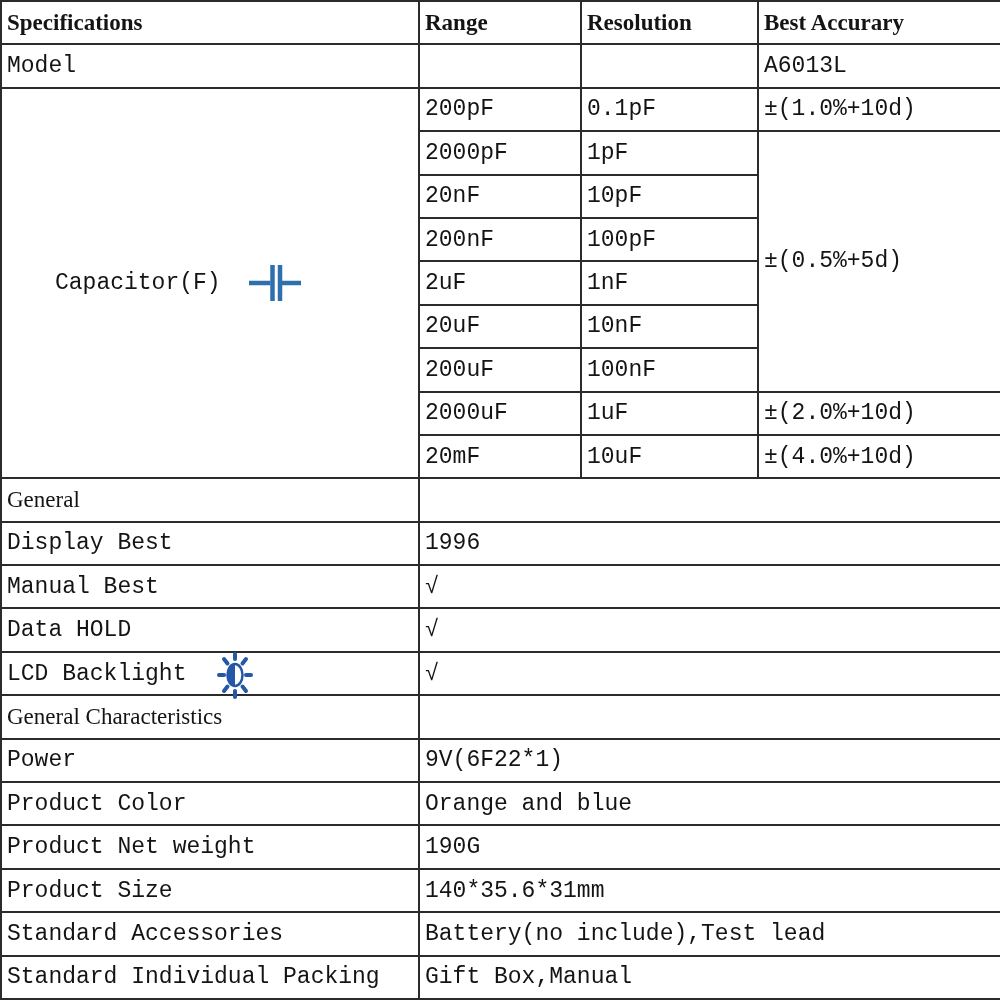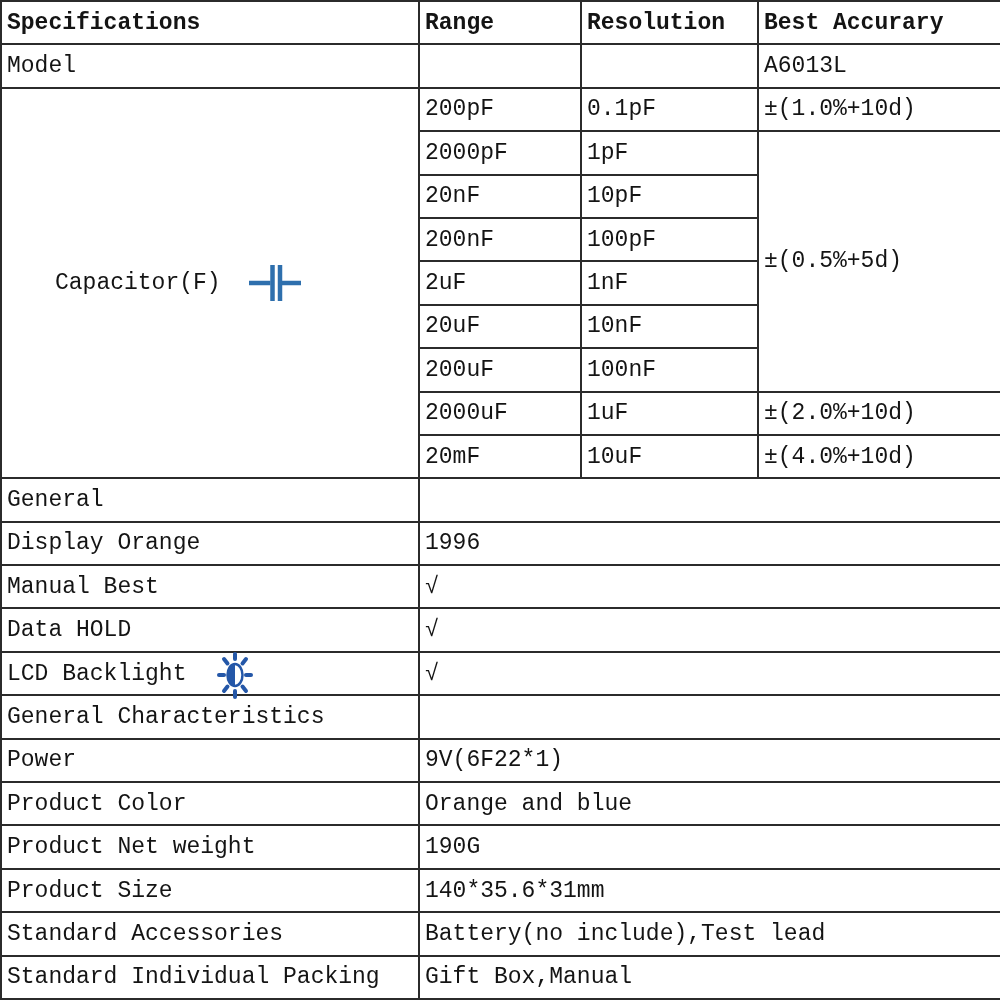--- a/index.html
+++ b/index.html
@@ -24,21 +24,21 @@
   .spec-table td, .spec-table th {
     border: 2px solid #2b2b2b;
     padding: 0 2px 0 5px;
     text-align: left;
     vertical-align: middle;
     font-weight: normal;
     white-space: nowrap;
     overflow: visible;
   }
   .spec-table tr { height: 43px; }
-  .spec-table th, .bold { font-weight: bold; }
+  .spec-table th, .bold { font-weight: bold; font-family: Liberation Serif, serif; }
   .center { text-align: center; padding-left: 0; }
   .cap-flex {
     display: flex;
     align-items: center;
     gap: 28px;
     margin-left: 48px;
   }
   .icon-wrap {
     display: inline-block;
     vertical-align: middle;
@@ -139,21 +139,21 @@
     <td>20mF</td>
     <td>10uF</td>
     <td>±(4.0%+10d)</td>
   </tr>
 
   <tr>
     <td class="bold">General</td>
     <td colspan="3"></td>
   </tr>
   <tr>
-    <td>Display Orange</td>
+    <td>Display Best</td>
     <td colspan="3" class="center">1996</td>
   </tr>
   <tr>
     <td>Manual Best</td>
     <td colspan="3" class="center">√</td>
   </tr>
   <tr>
     <td>Data HOLD</td>
     <td colspan="3" class="center">√</td>
   </tr>

